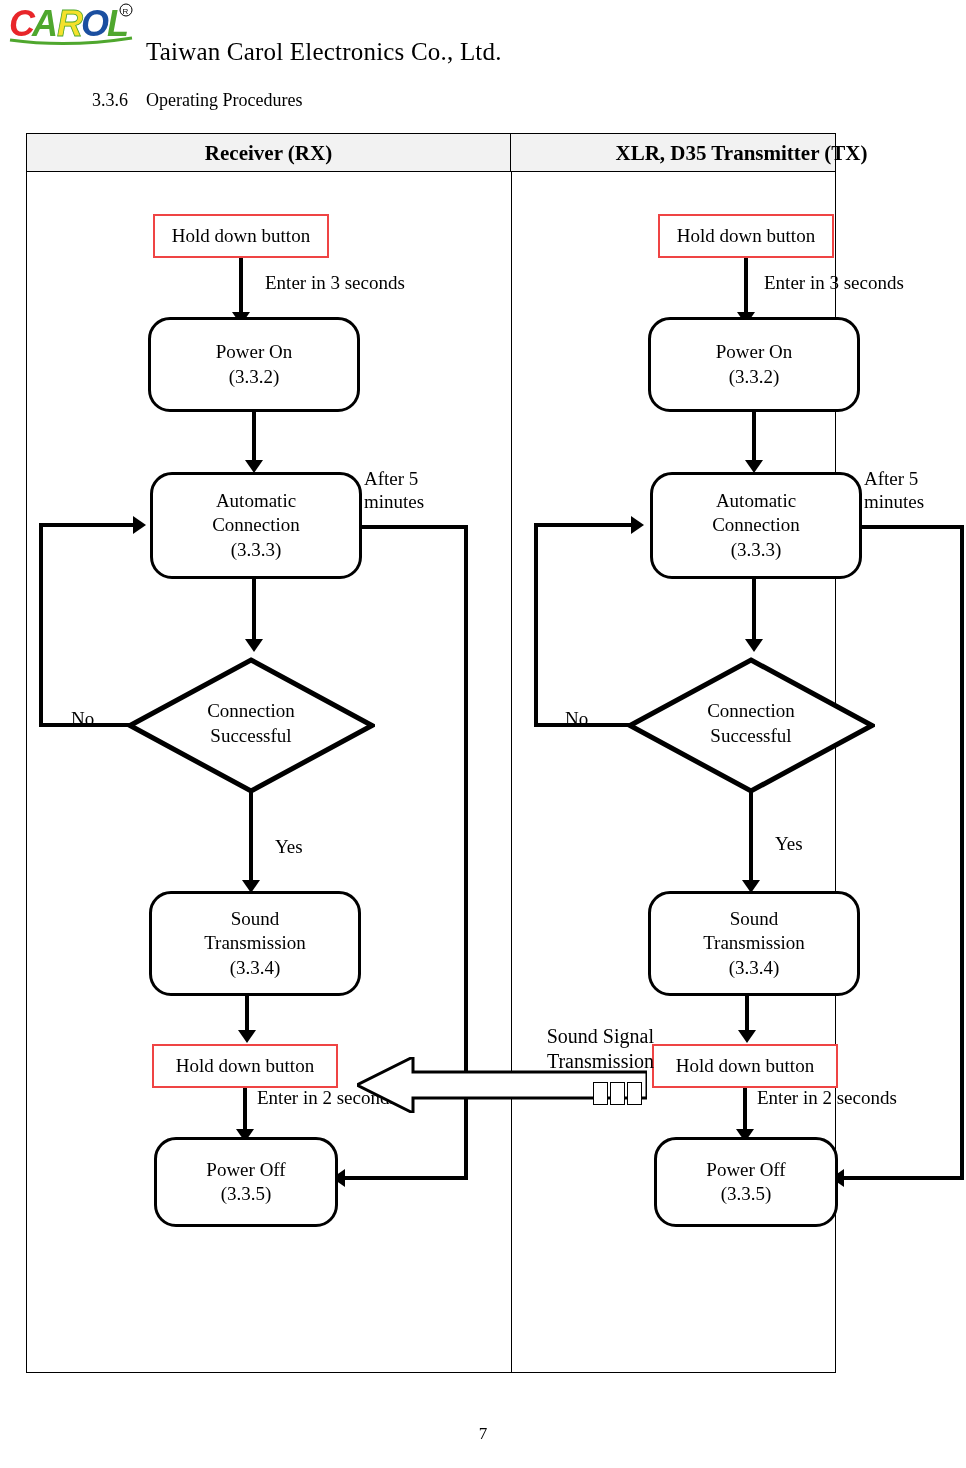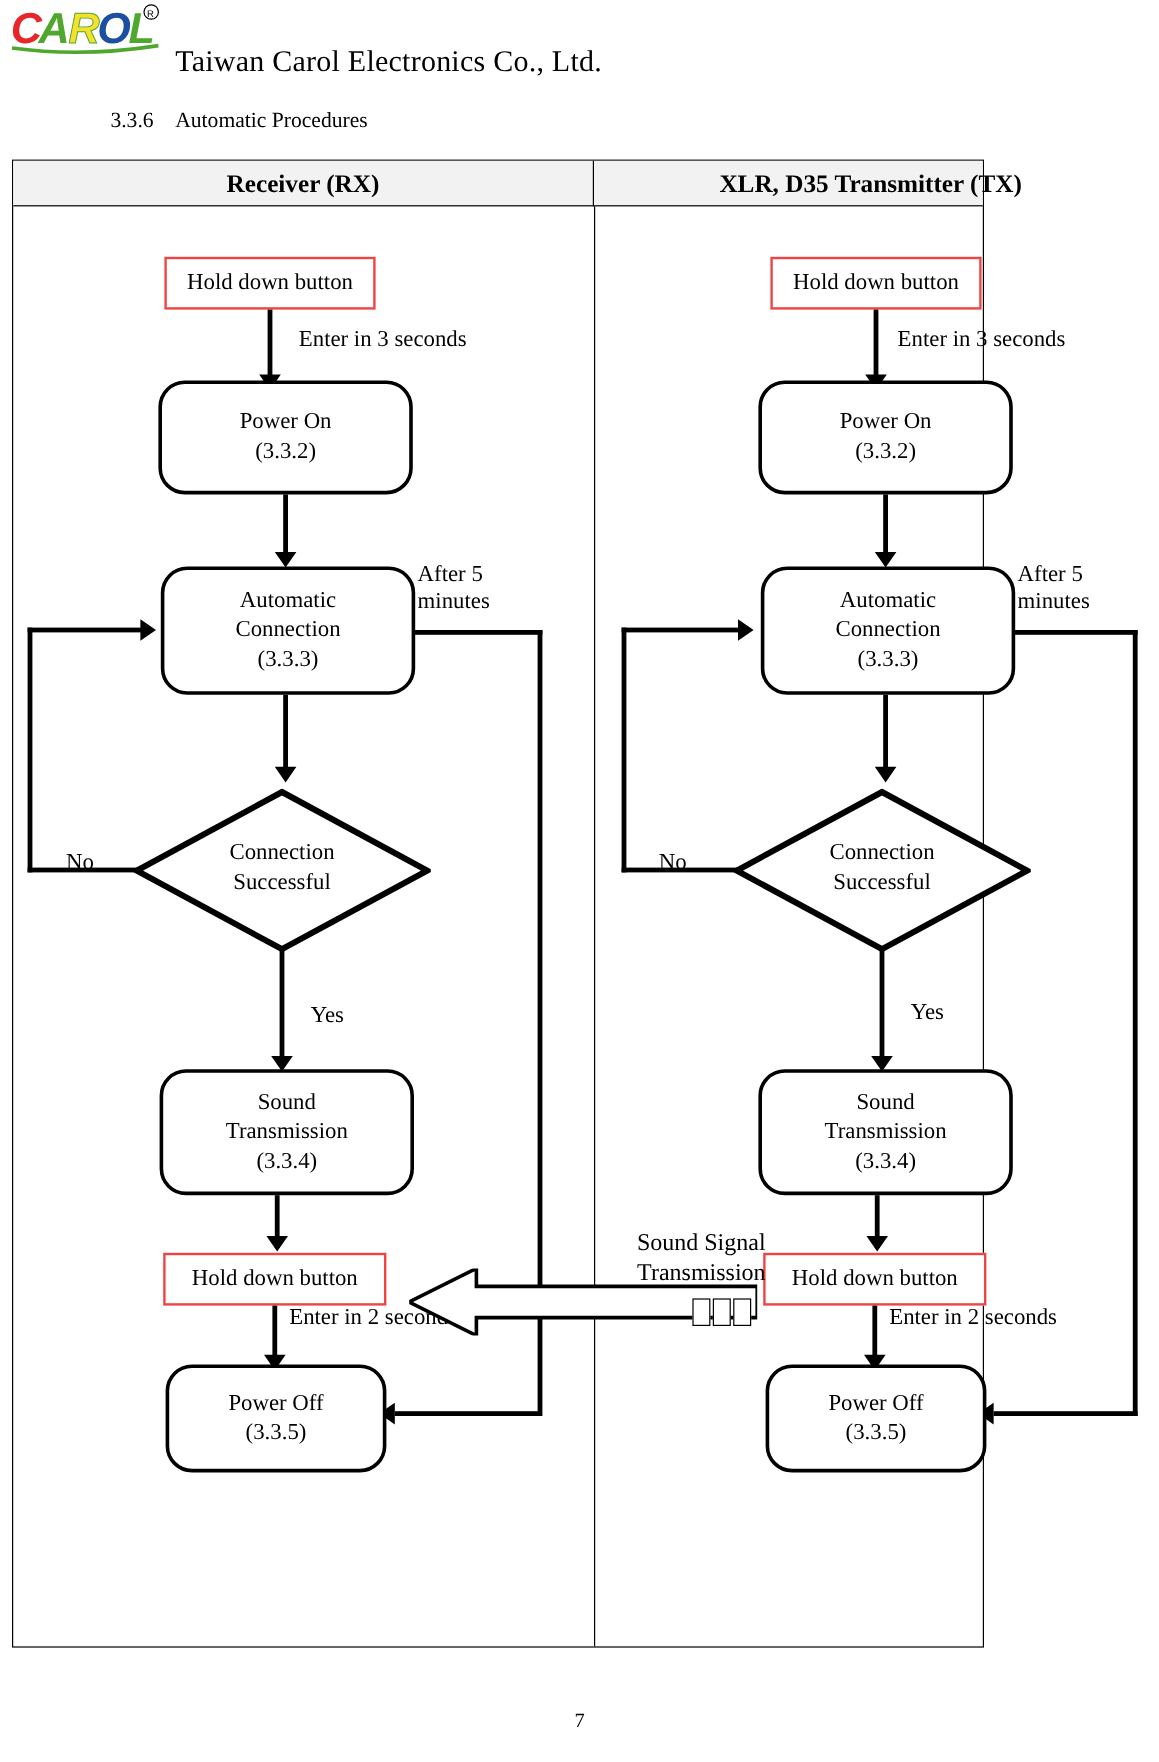--- a/index.html
+++ b/index.html
@@ -38,21 +38,21 @@
   .section-heading {
     position: absolute;
     left: 92px; top: 90px;
     font-size: 18px;
   }
   .section-heading .num { margin-right: 18px; }
 
   
   .table {
     position: absolute;
-    left: 10px; top: 133px;
+    left: 26px; top: 133px;
     width: 810px;
     height: 1240px;
     border: 1px solid #000;
     box-sizing: border-box;
   }
   .thead {
     position: absolute;
     left: 0; top: 0;
     width: 100%;
     height: 38px;
@@ -218,21 +218,21 @@
       </g>
       <path d="M2 38 Q60 46 124 36" stroke="#4fa72e" stroke-width="3" fill="none"></path>
       <circle cx="118" cy="8" r="6" fill="none" stroke="#000" stroke-width="1"></circle>
       <text x="114.5" y="12" font-family="Liberation Sans, sans-serif" font-size="8" fill="#000">R</text>
     </svg>
   </div>
   <div class="company-title">Taiwan Carol Electronics Co., Ltd.</div>
 </div>
 
 <div class="section-heading">
-  <span class="num">3.3.6</span><span>Automatic Procedures</span>
+  <span class="num">3.3.6</span><span>Operating Procedures</span>
 </div>
 
 <div class="table">
 
   <div class="thead">
     <div class="th th-rx">Receiver (RX)</div>
     <div class="th th-tx">XLR, D35 Transmitter (TX)</div>
   </div>
 
   <div class="tbody">

